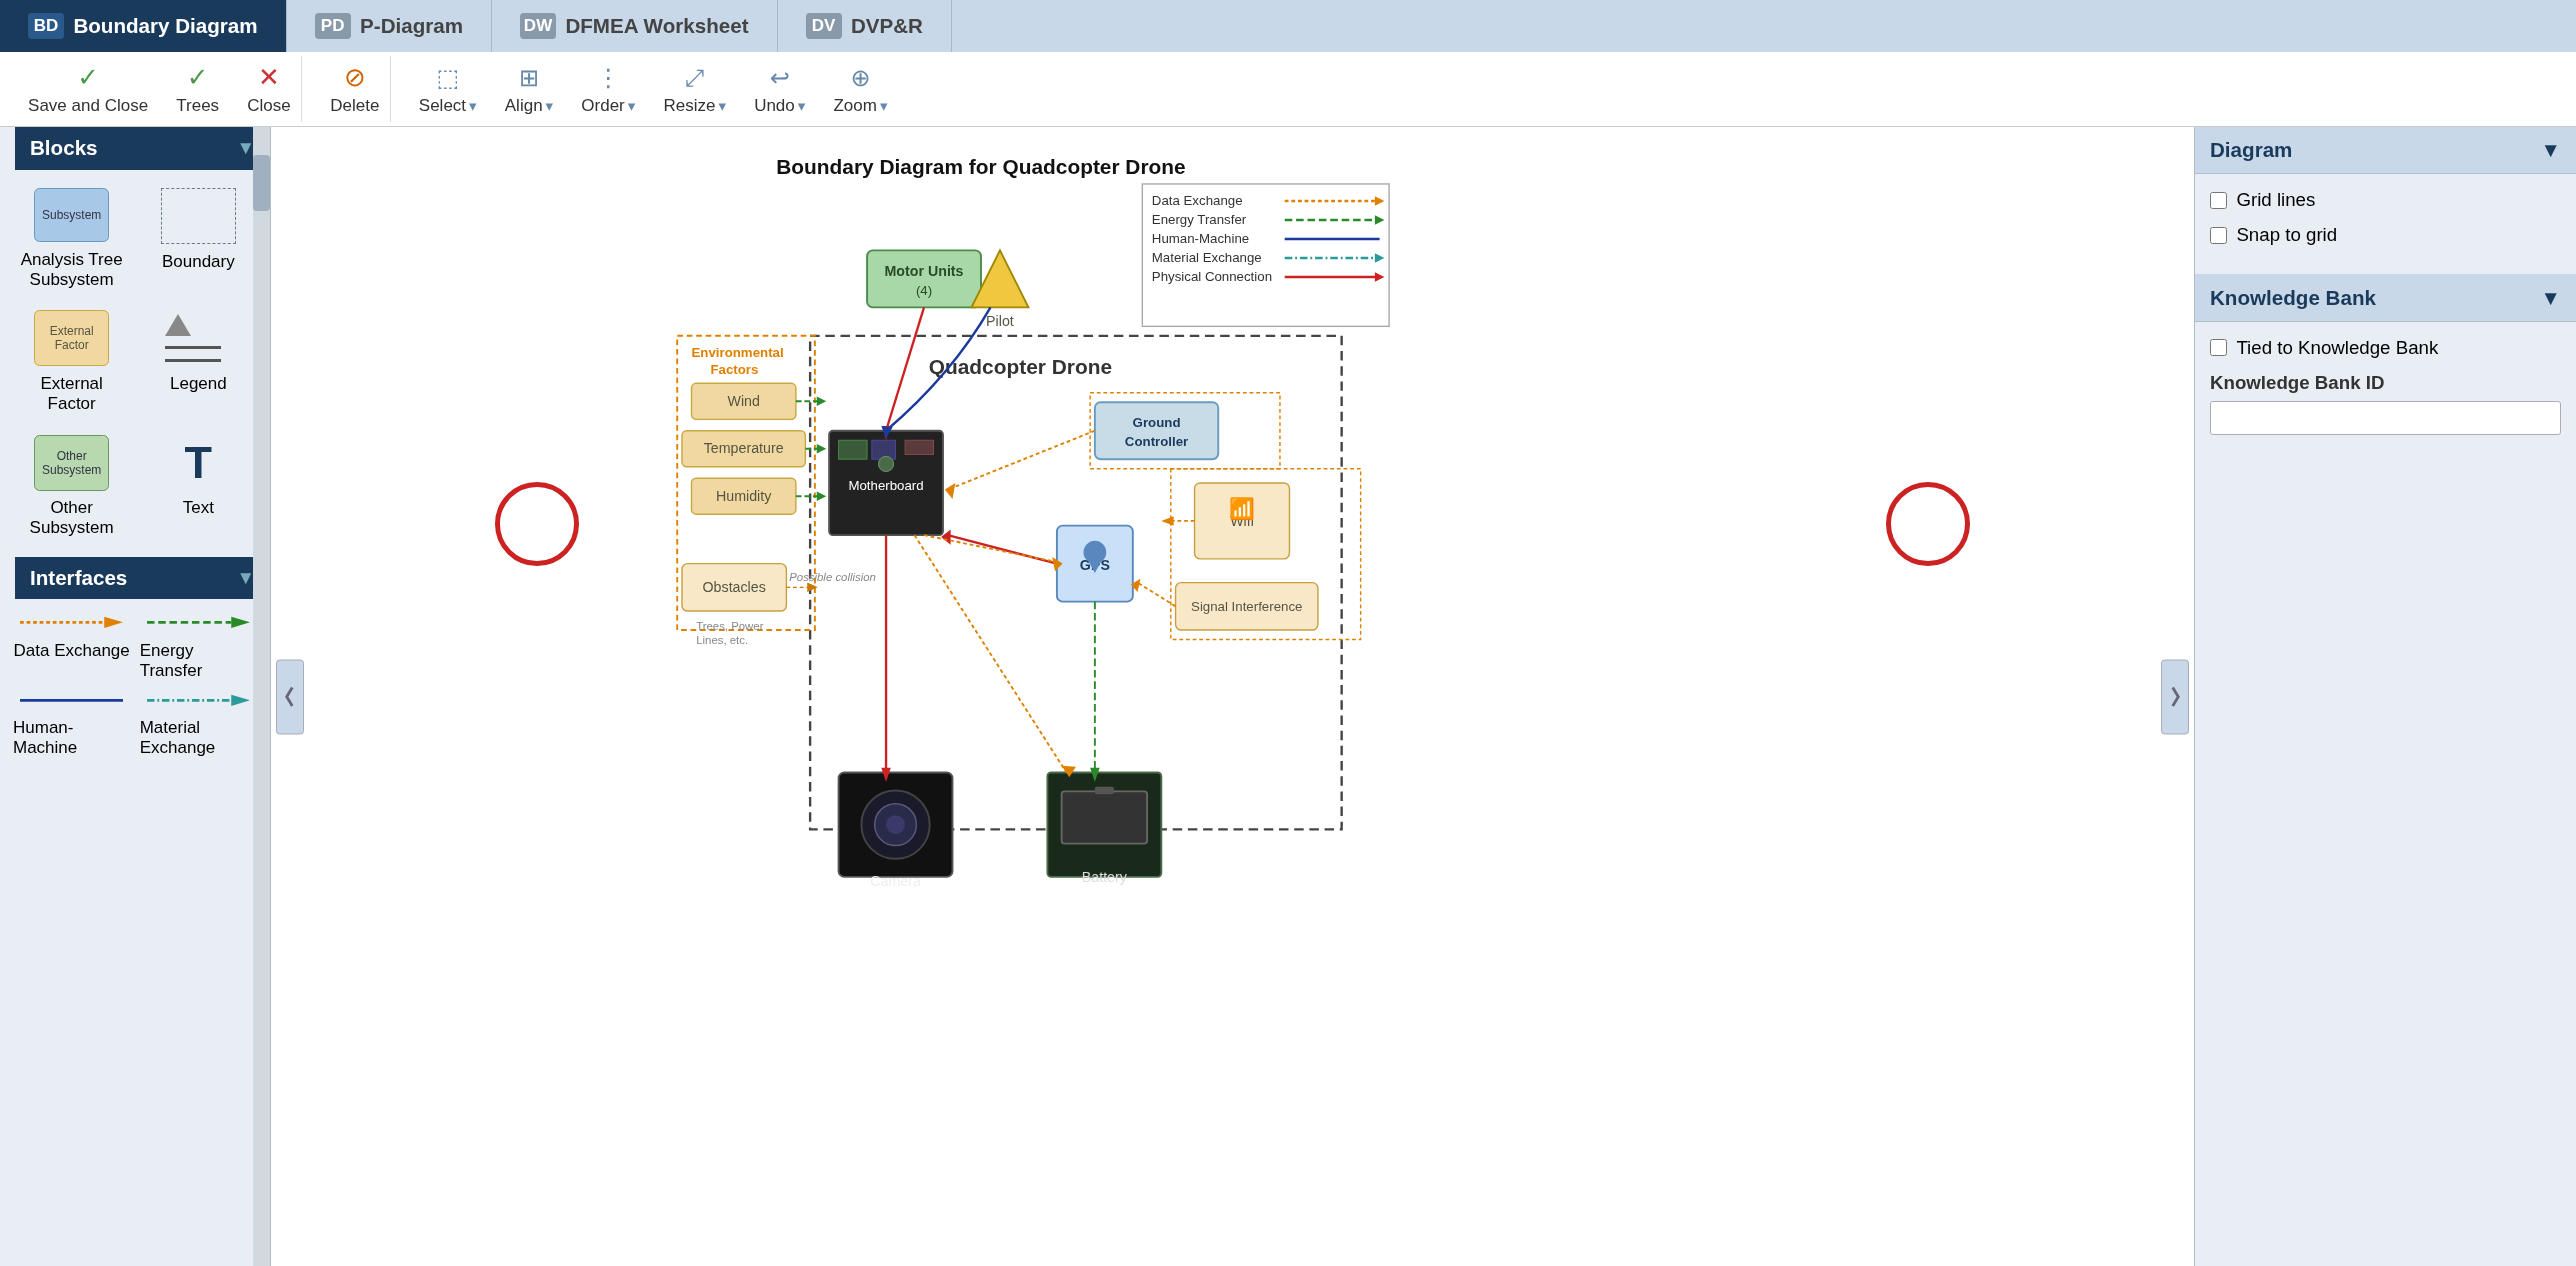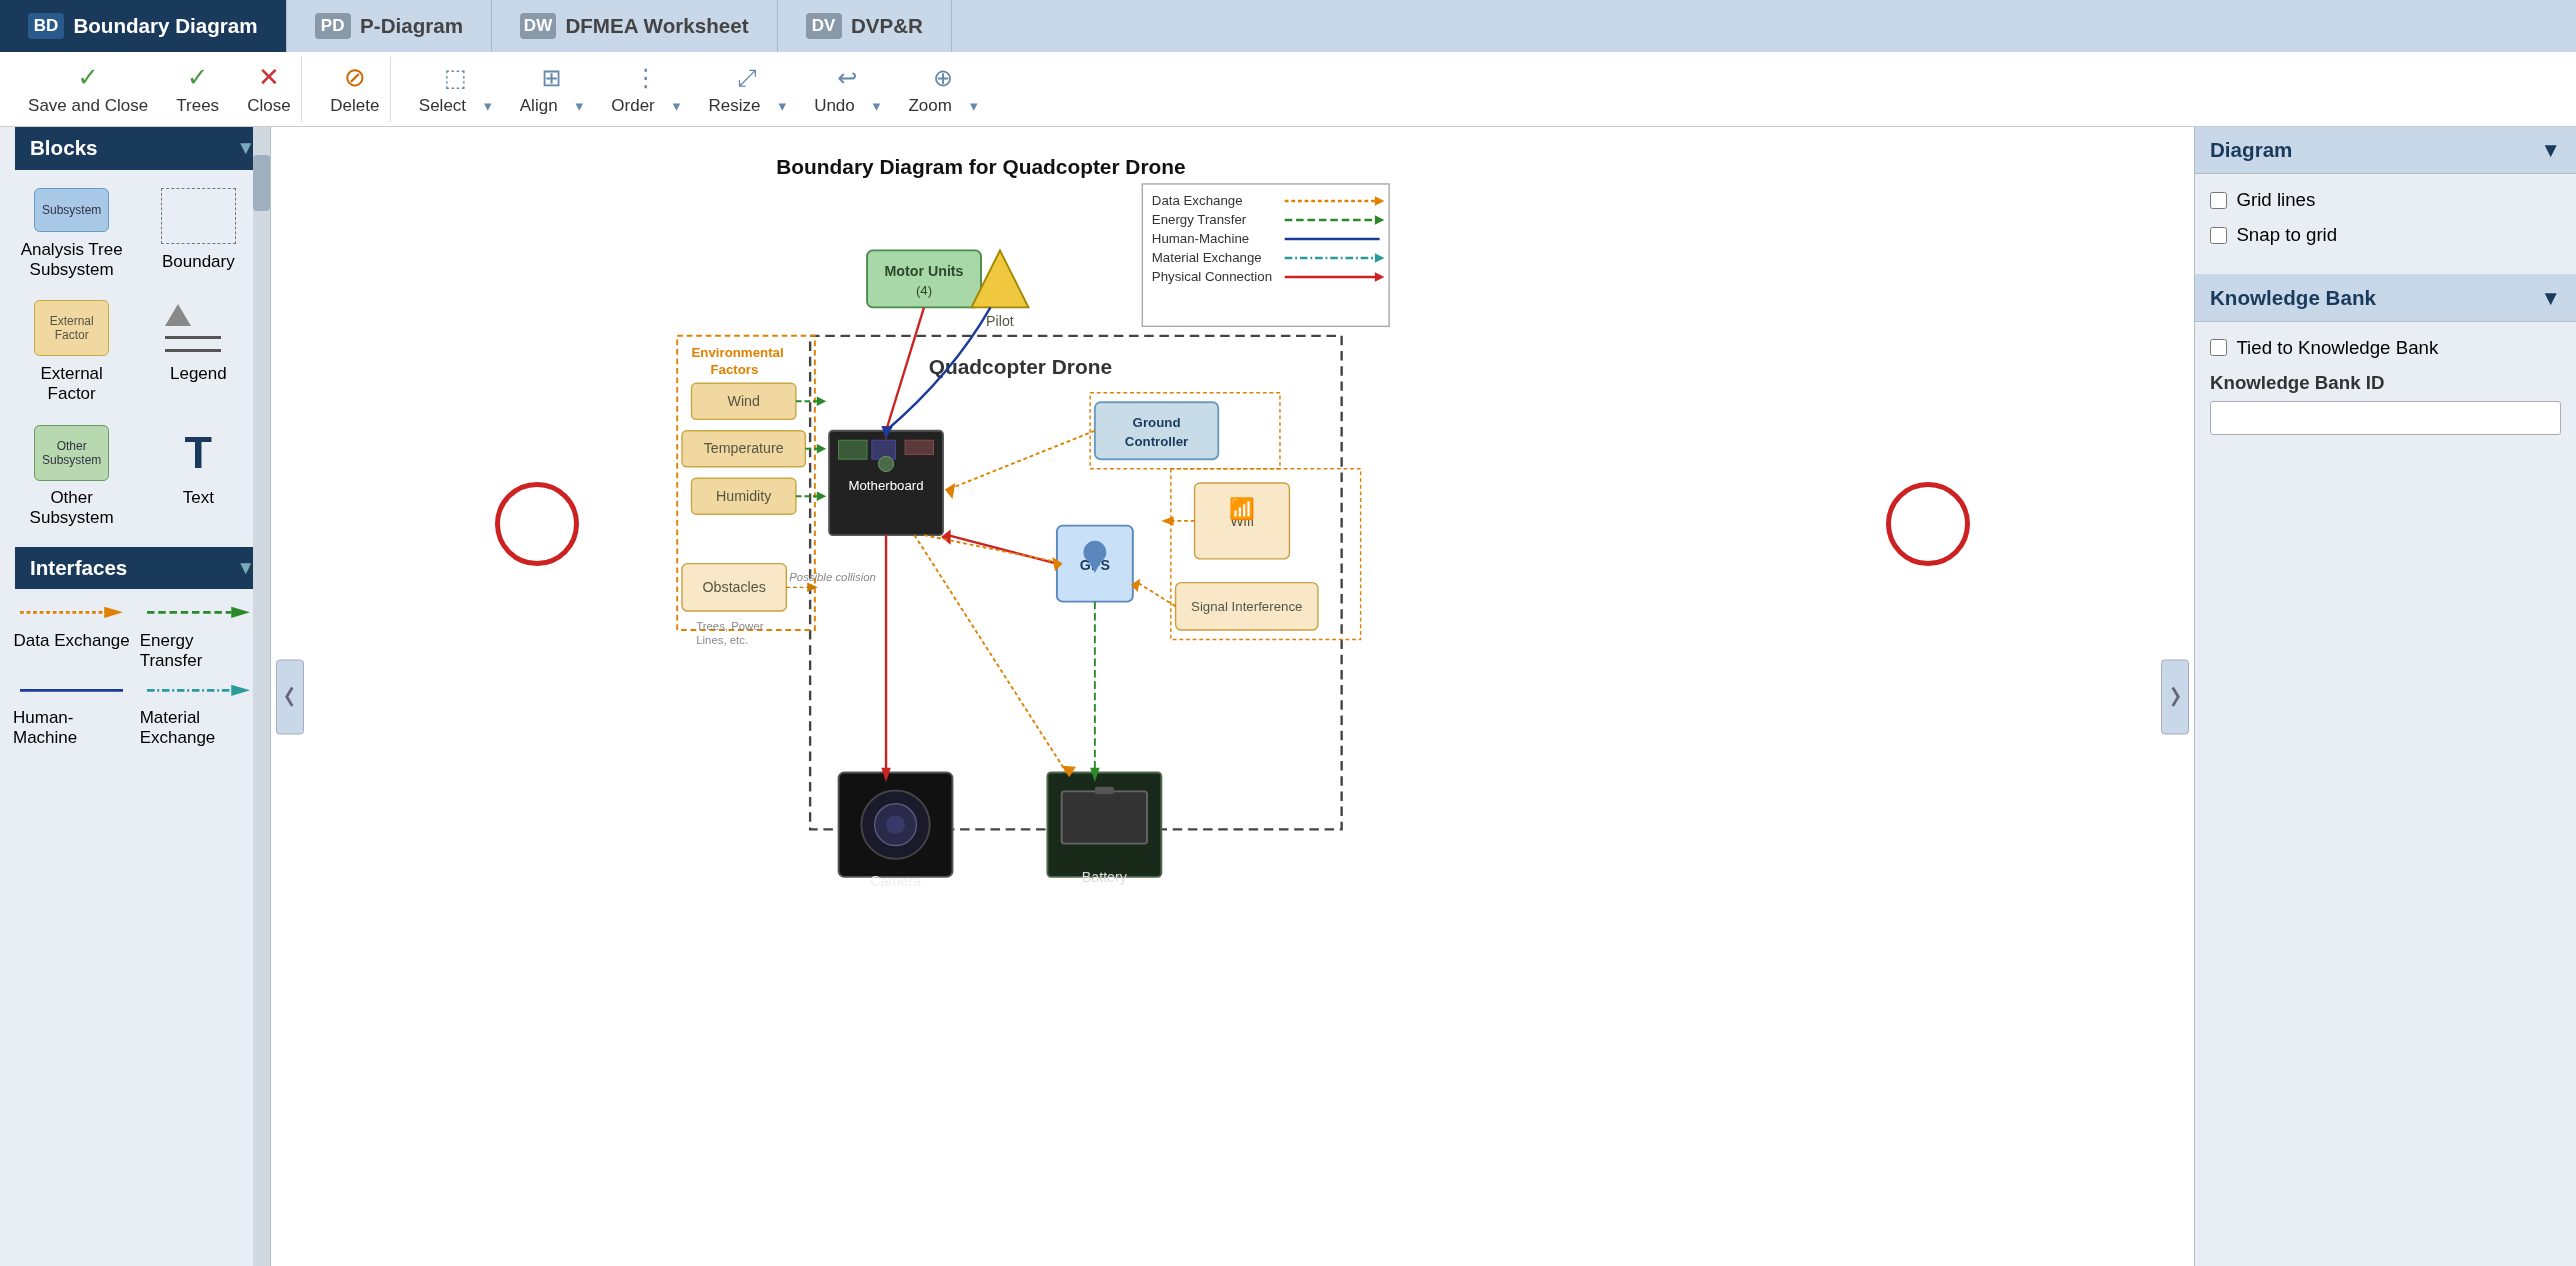--- a/index.html
+++ b/index.html
@@ -69,21 +69,21 @@
       padding: 5.6px 9.4px;
       font-size: 17px;
       color: #333;
       border: none;
       background: none;
     }
     .toolbar-btn .icon { font-size: 26px; }
     .toolbar-btn-with-arrow {
       display: flex;
       align-items: center;
-      gap: 18px;
+      gap: 3px;
     }
 
     
     .main-area {
       display: flex;
       flex: 1;
       overflow: hidden;
     }
 
     
@@ -118,21 +118,21 @@
       flex-direction: column;
       align-items: center;
       gap: 7.5px;
       font-size: 17px;
       text-align: center;
       cursor: pointer;
       padding: 5.6px;
     }
 
     .subsystem-block {
-      width: 75px; height: 44px;
+      width: 75px; height: 54px;
       background: #a8c8e8;
       border: 1.9px solid #6a9abf;
       border-radius: 5.6px;
       display: flex; align-items: center; justify-content: center;
       font-size: 13px; color: #334; text-align: center;
     }
     .boundary-block {
       width: 75px; height: 56px;
       border: 1.9px dashed #6a7a8a;
       background: transparent;

